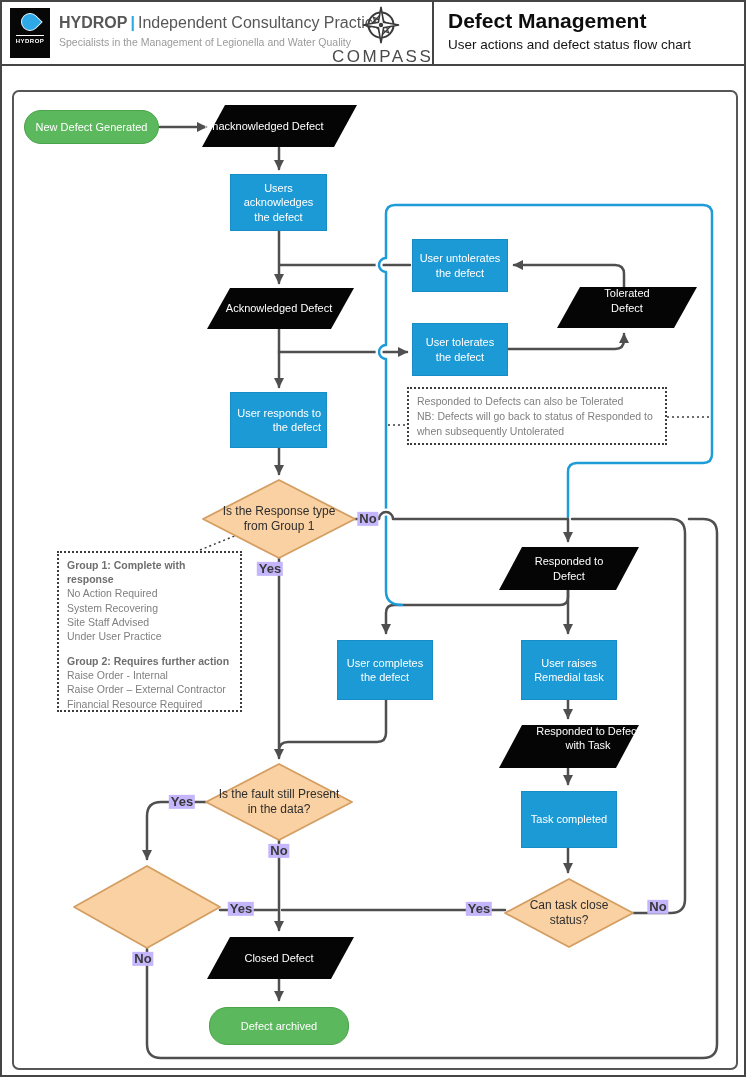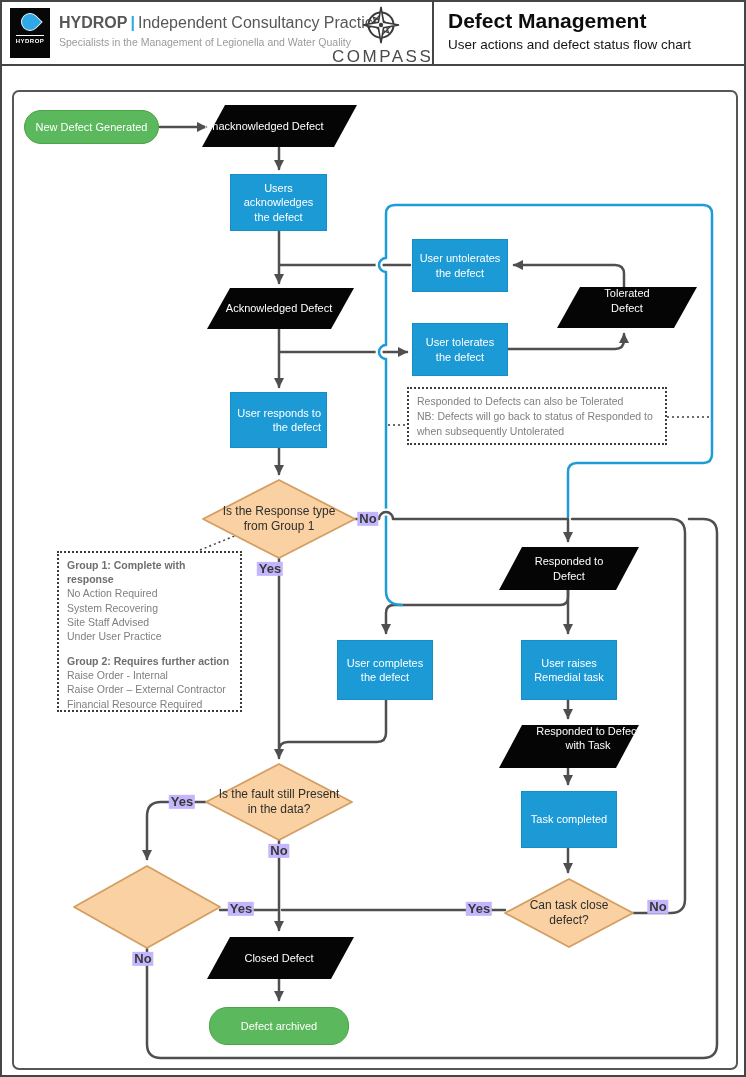--- a/index.html
+++ b/index.html
@@ -207,21 +207,21 @@
       <span>Closed Defect</span>
     </div>
 
   <div class="flow-node dtext" style="left:212px;top:495px;width:130px;height:44px;">
       <span>Is the Response type from Group 1</span>
     </div>
   <div class="flow-node dtext" style="left:212px;top:778px;width:130px;height:44px;">
       <span>Is the fault still Present in the data?</span>
     </div>
   <div class="flow-node dtext" style="left:507px;top:901px;width:120px;height:20px;">
-      <span>Can task close defect?</span>
+      <span>Can task close status?</span>
     </div>
 
   <span class="lbl" style="left:366px;top:517px;">No</span>
   <span class="lbl" style="left:268px;top:567px;">Yes</span>
   <span class="lbl" style="left:180px;top:800px;">Yes</span>
   <span class="lbl" style="left:277px;top:849px;">No</span>
   <span class="lbl" style="left:239px;top:907px;">Yes</span>
   <span class="lbl" style="left:141px;top:957px;">No</span>
   <span class="lbl" style="left:477px;top:907px;">Yes</span>
   <span class="lbl" style="left:656px;top:905px;">No</span>

